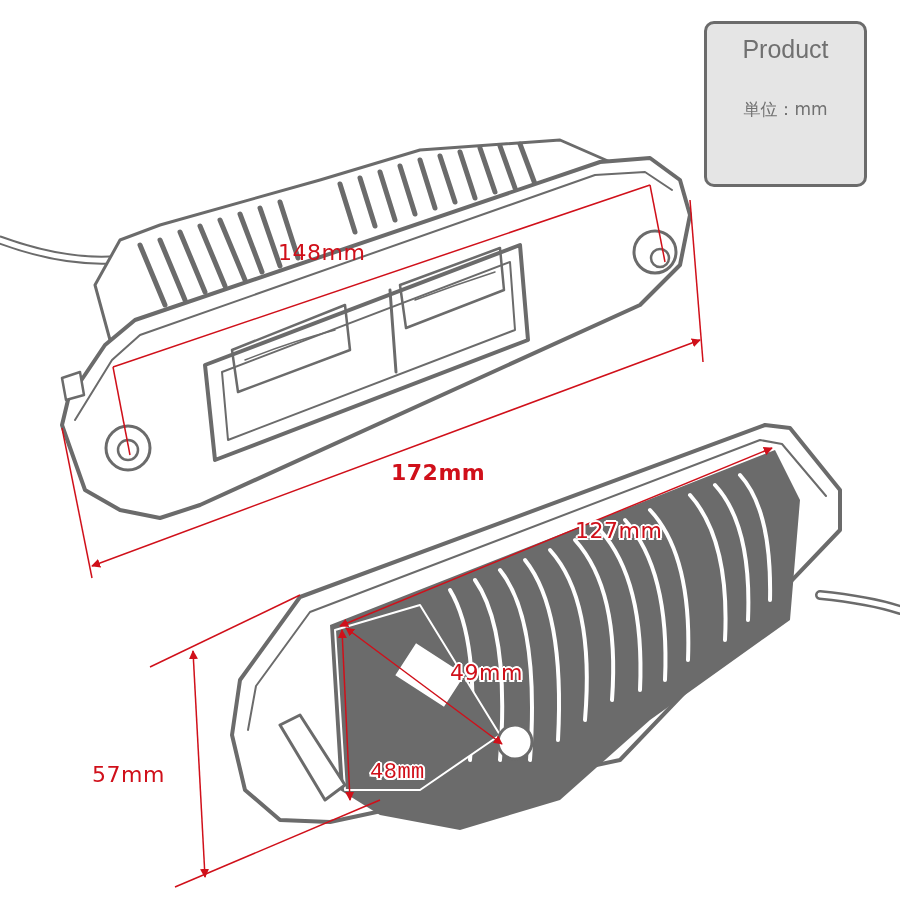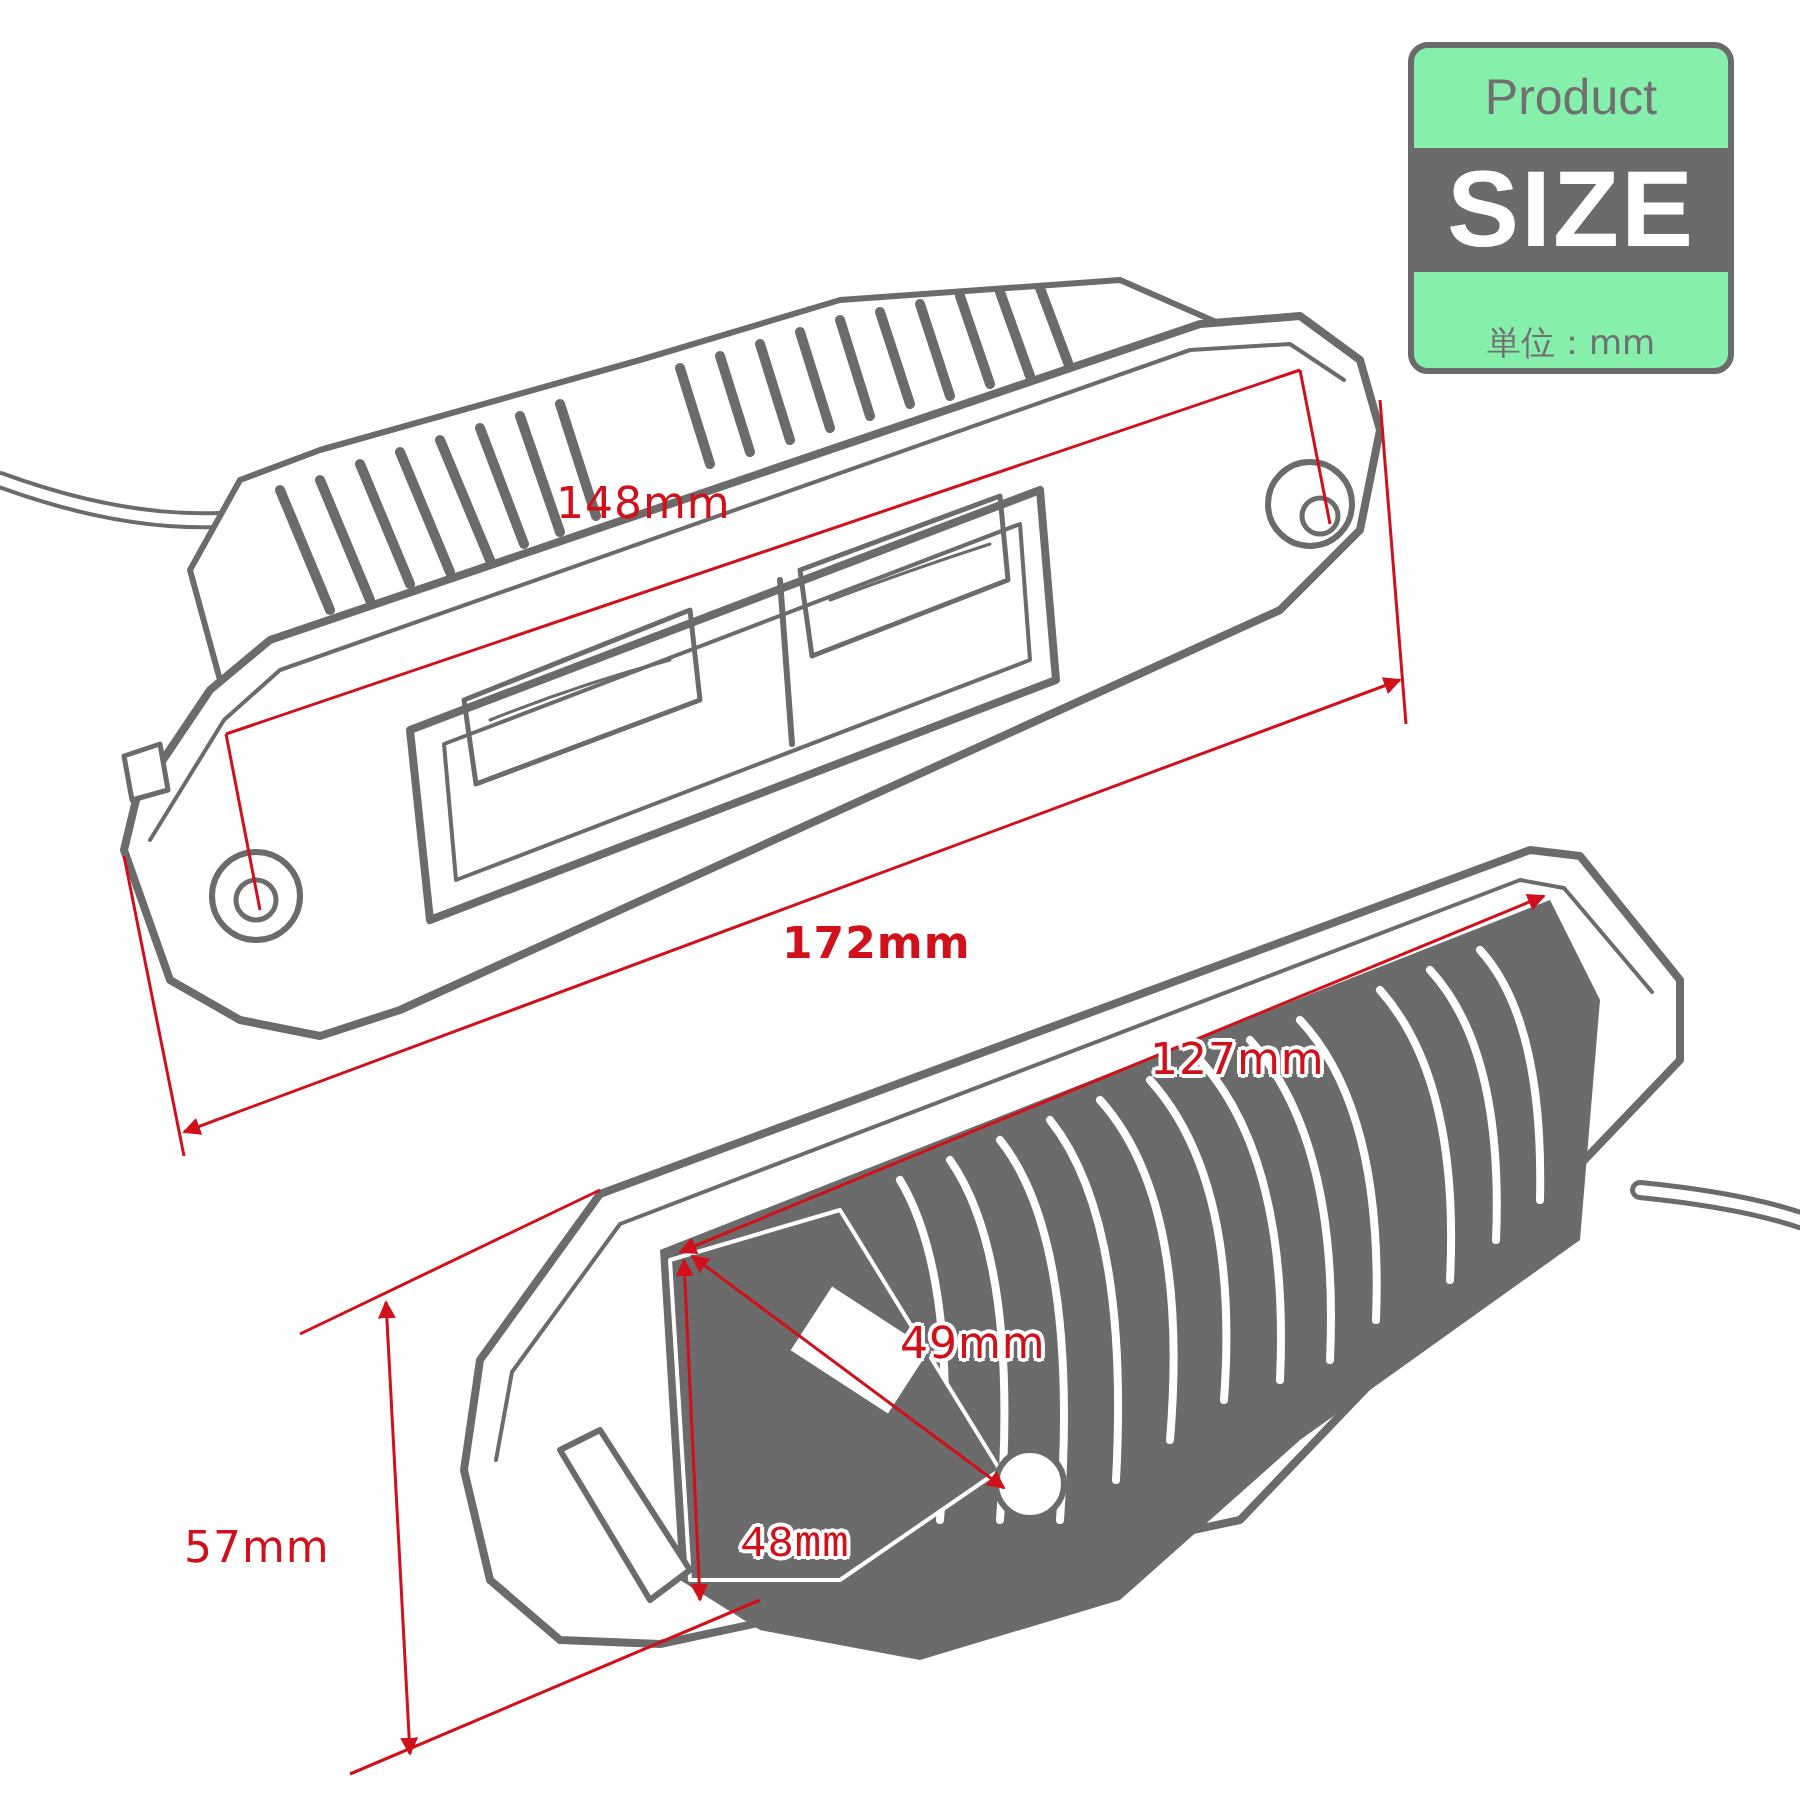--- a/index.html
+++ b/index.html
@@ -4,21 +4,21 @@
 <style>
   html, body { margin:0; padding:0; background:#ffffff; }
   body { width:900px; height:900px; position:relative; overflow:hidden;
          font-family:"Liberation Sans", sans-serif; }
   svg.stage { position:absolute; left:0; top:0; width:900px; height:900px; }
   .dim-label { position:absolute; color:#d0101a; font-family:"DejaVu Sans", sans-serif;
                font-size:22px; letter-spacing:0.5px; white-space:nowrap; line-height:1; }
   .dim-label.outlined { text-shadow: -1.5px -1.5px 0 #fff, 1.5px -1.5px 0 #fff, -1.5px 1.5px 0 #fff, 1.5px 1.5px 0 #fff, 0 2px 0 #fff, 2px 0 0 #fff, 0 -2px 0 #fff, -2px 0 0 #fff; }
   .badge { position:absolute; left:704px; top:21px; width:163px; height:166px;
            border:3px solid #6b6b6b; border-radius:10px; box-sizing:border-box;
-           overflow:hidden; background:#86efac; }
+           overflow:hidden; background:#e5e5e5; }
   .badge .top { height:50px; display:flex; align-items:center; justify-content:center;
                 color:#707070; font-size:25px; font-family:"Liberation Sans", sans-serif; }
   .badge .mid { height:62px; background:#6b6b6b; display:flex; align-items:center;
                 justify-content:center; color:#fff; font-weight:bold; font-size:54px;
                 letter-spacing:1px; font-family:"Liberation Sans", sans-serif; }
   .badge .bot { height:48px; display:flex; align-items:center; justify-content:center;
                 color:#707070; font-size:17px; font-family:"DejaVu Sans", sans-serif;margin-top:11px; }
 </style>
 </head>
 <body>
@@ -137,15 +137,14 @@
 
 <div class="dim-label" style="left:278px;top:242px;">148mm</div>
 <div class="dim-label" style="left:391px;top:462px;font-weight:bold;">172mm</div>
 <div class="dim-label outlined" style="left:575px;top:520px;text-align:right;">127mm</div>
 <div class="dim-label outlined" style="left:450px;top:662px;">49mm</div>
 <div class="dim-label outlined" style="left:370px;top:762px;font-family:Liberation Mono, monospace;">48mm</div>
 <div class="dim-label" style="left:92px;top:764px;">57mm</div>
 
 <div class="badge">
   <div class="top">Product</div>
-  <div class="mid">SIZE</div>
   <div class="bot">単位：mm</div>
 </div>
 
 </body></html>

